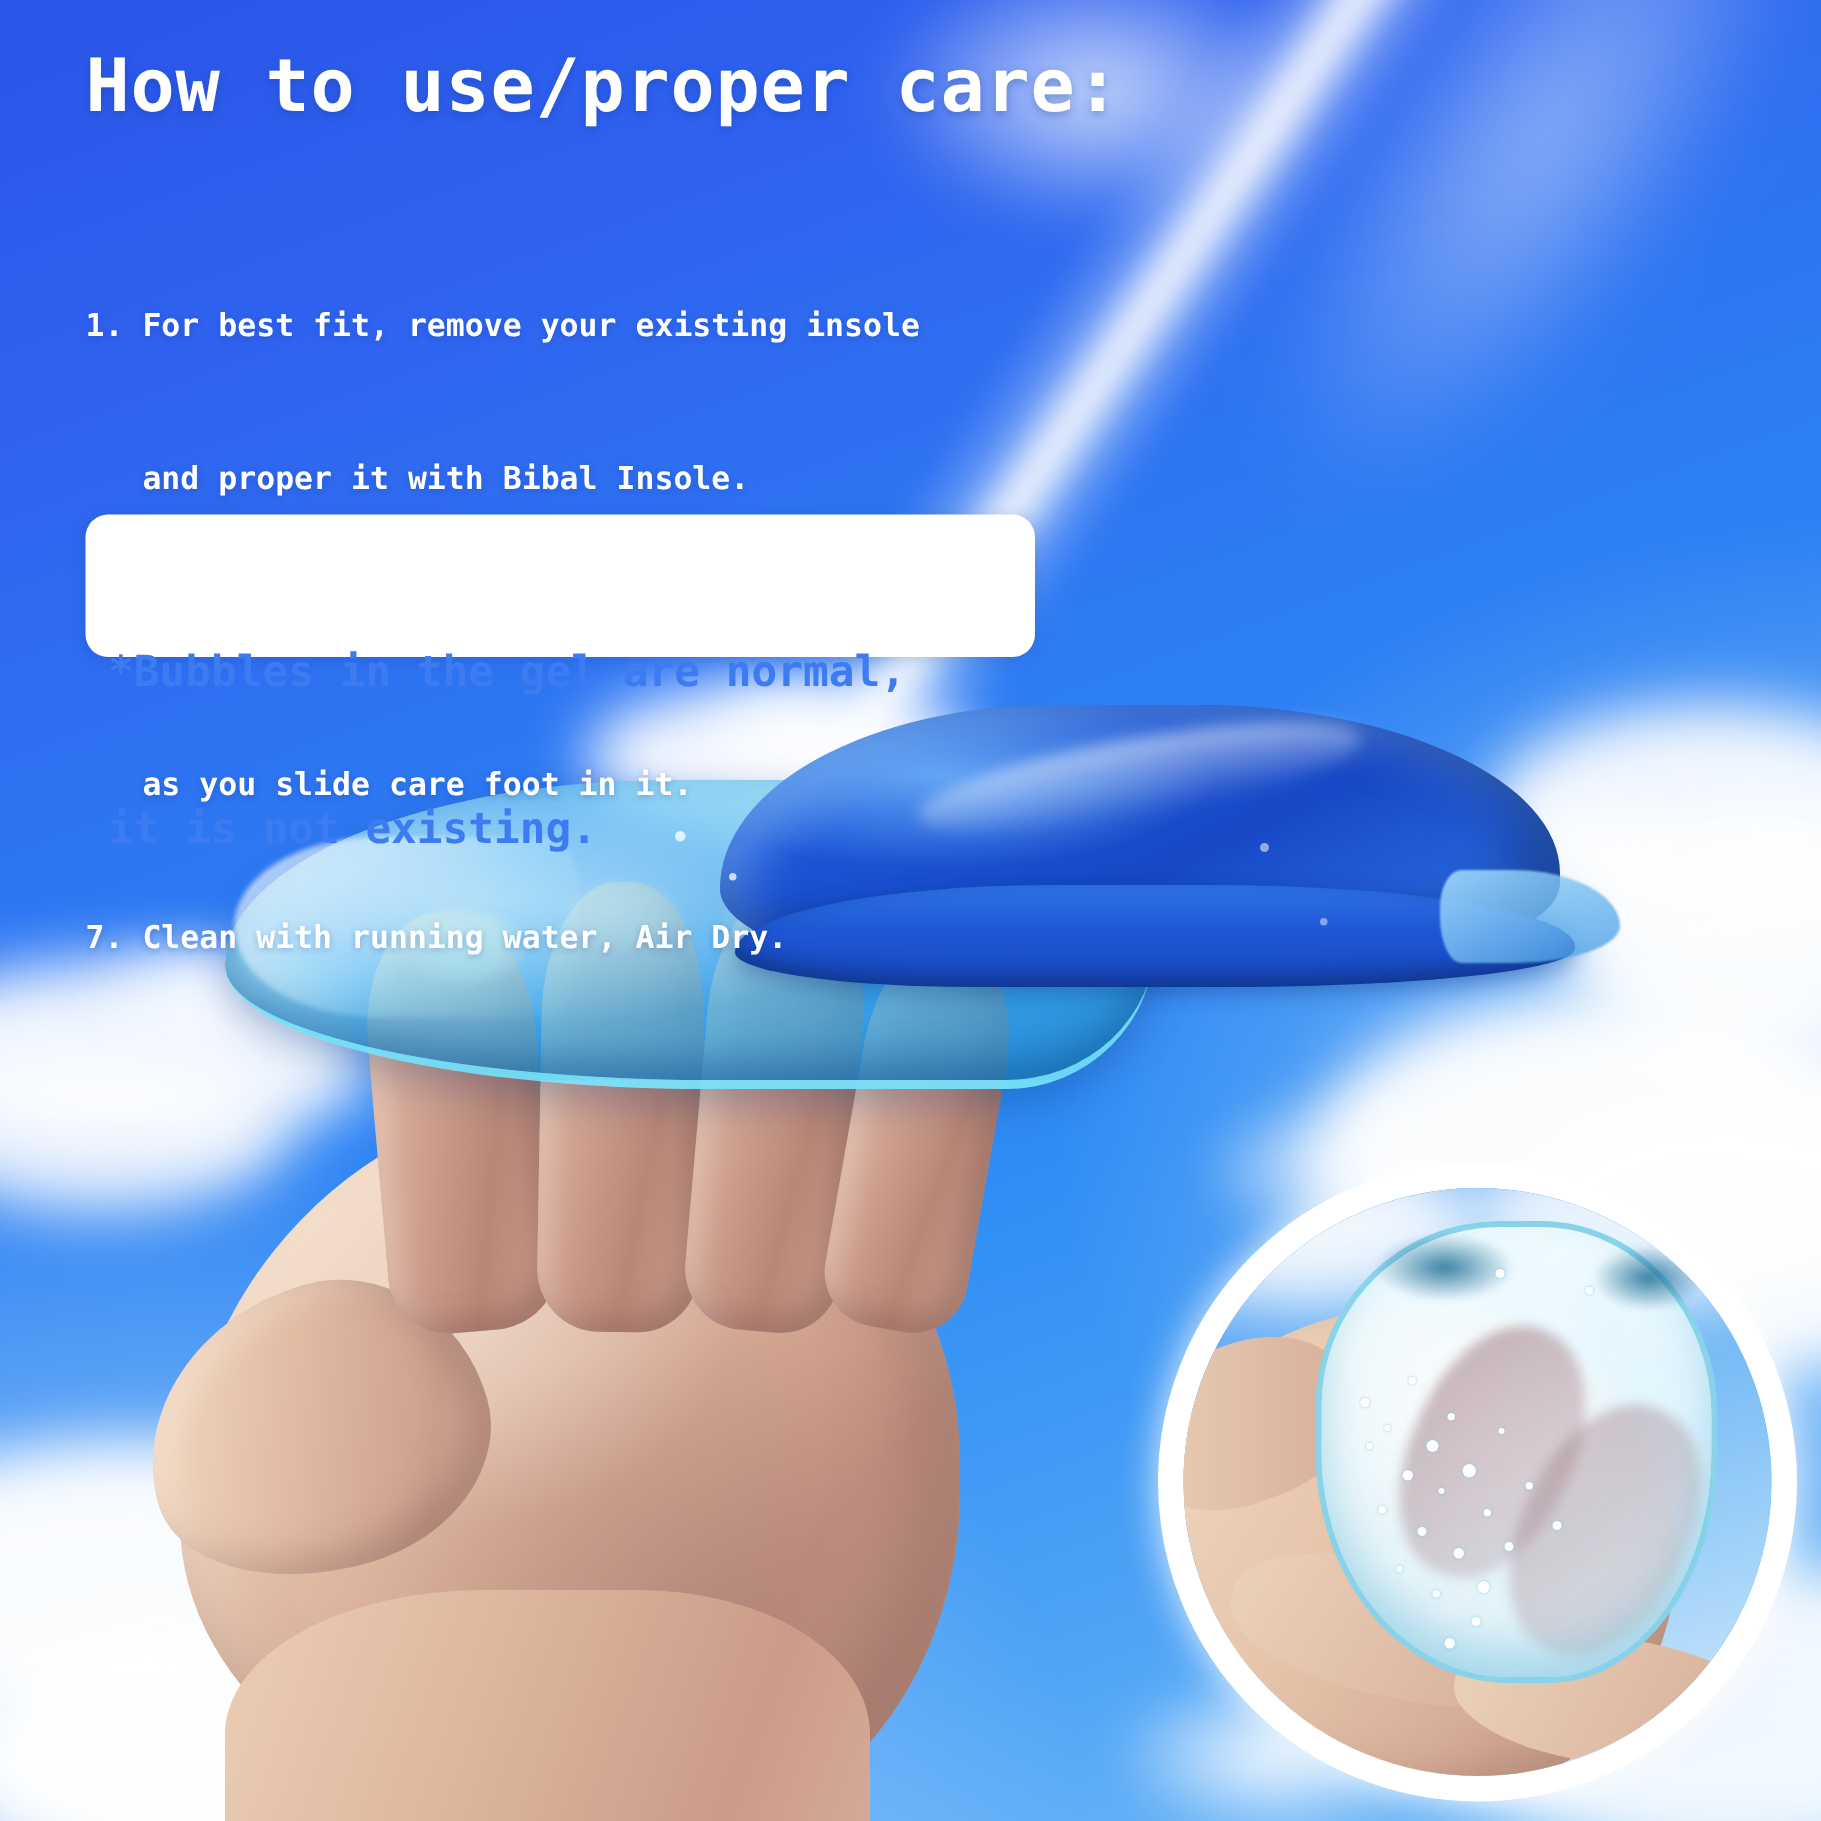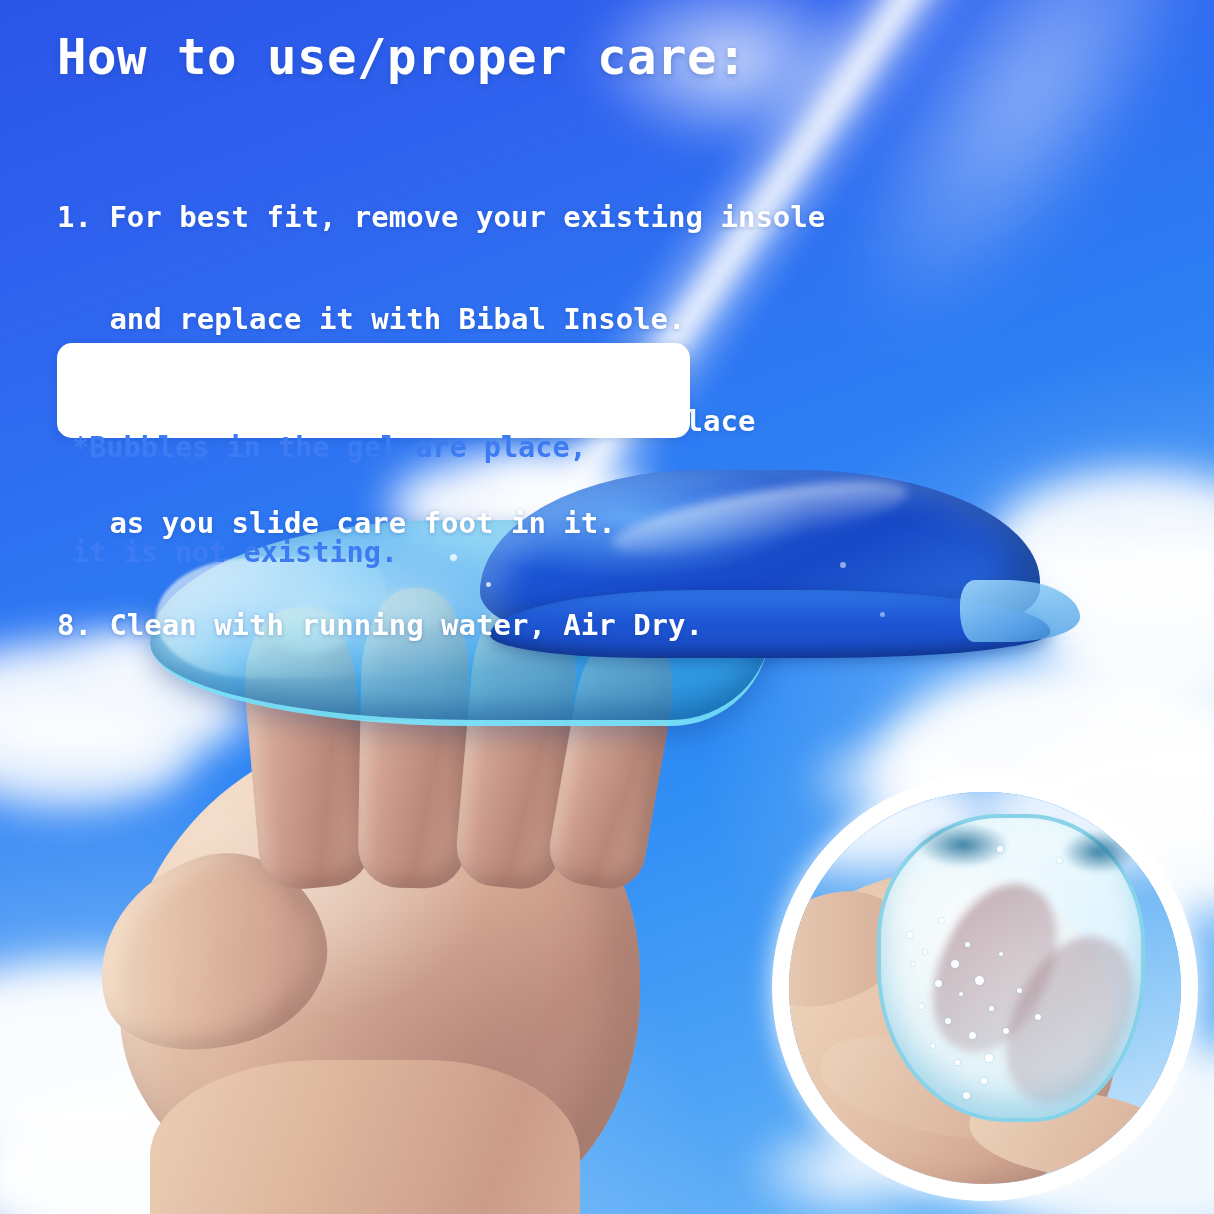--- a/index.html
+++ b/index.html
@@ -135,21 +135,21 @@
   .ib{position:absolute;border-radius:50%;
     background:rgba(255,255,255,.95);
     box-shadow:0 0 2px rgba(120,200,230,.9);}
 
   
   .title{position:absolute;left:57px;top:33px;
     font-size:49px;font-weight:bold;color:#ffffff;letter-spacing:.5px;
     line-height:1;white-space:pre;
     text-shadow:0 2px 6px rgba(20,60,150,.35);}
   .steps{position:absolute;left:57px;top:132px;
-    font-size:29px;font-weight:bold;color:#ffffff;
+    font-size:21px;font-weight:bold;color:#ffffff;
     line-height:34px;white-space:pre;
     text-shadow:0 1px 4px rgba(20,60,150,.30);}
   .steps div{white-space:pre;}
 
   .note{position:absolute;left:57px;top:343px;width:633px;height:95px;
     background:#ffffff;border-radius:15px;
     box-shadow:0 2px 10px rgba(10,50,130,.18);}
   .note-text{position:absolute;left:15px;top:17px;
     font-size:28.5px;font-weight:bold;color:#3c7bf2;
     line-height:35px;white-space:pre;}
@@ -254,26 +254,26 @@
     <div class="ib" style="left:192px;top:286px;width:6px;height:6px;"></div>
     <div class="ib" style="left:174px;top:300px;width:7px;height:7px;"></div>
     <div class="ib" style="left:208px;top:54px;width:6px;height:6px;"></div>
     <div class="ib" style="left:268px;top:66px;width:5px;height:5px;"></div>
   </div>
 
   <div class="title">How to use/proper care:</div>
 
   <div class="steps">
     <div>1. For best fit, remove your existing insole</div>
-    <div>   and replace it with Bibal Insole.</div>
+    <div>   and proper it with Bibal Insole.</div>
     <div>2. Place the insole, holding it in place</div>
     <div>   as you slide care foot in it.</div>
-    <div>8. Clean with running water, Air Dry.</div>
+    <div>7. Clean with running water, Air Dry.</div>
   </div>
 
   <div class="note">
     <div class="note-text">
-      <div>*Bubbles in the gel are place,</div>
+      <div>*Bubbles in the gel are normal,</div>
       <div>it is not existing.</div>
     </div>
   </div>
 
 </div>
 
 </body></html>

